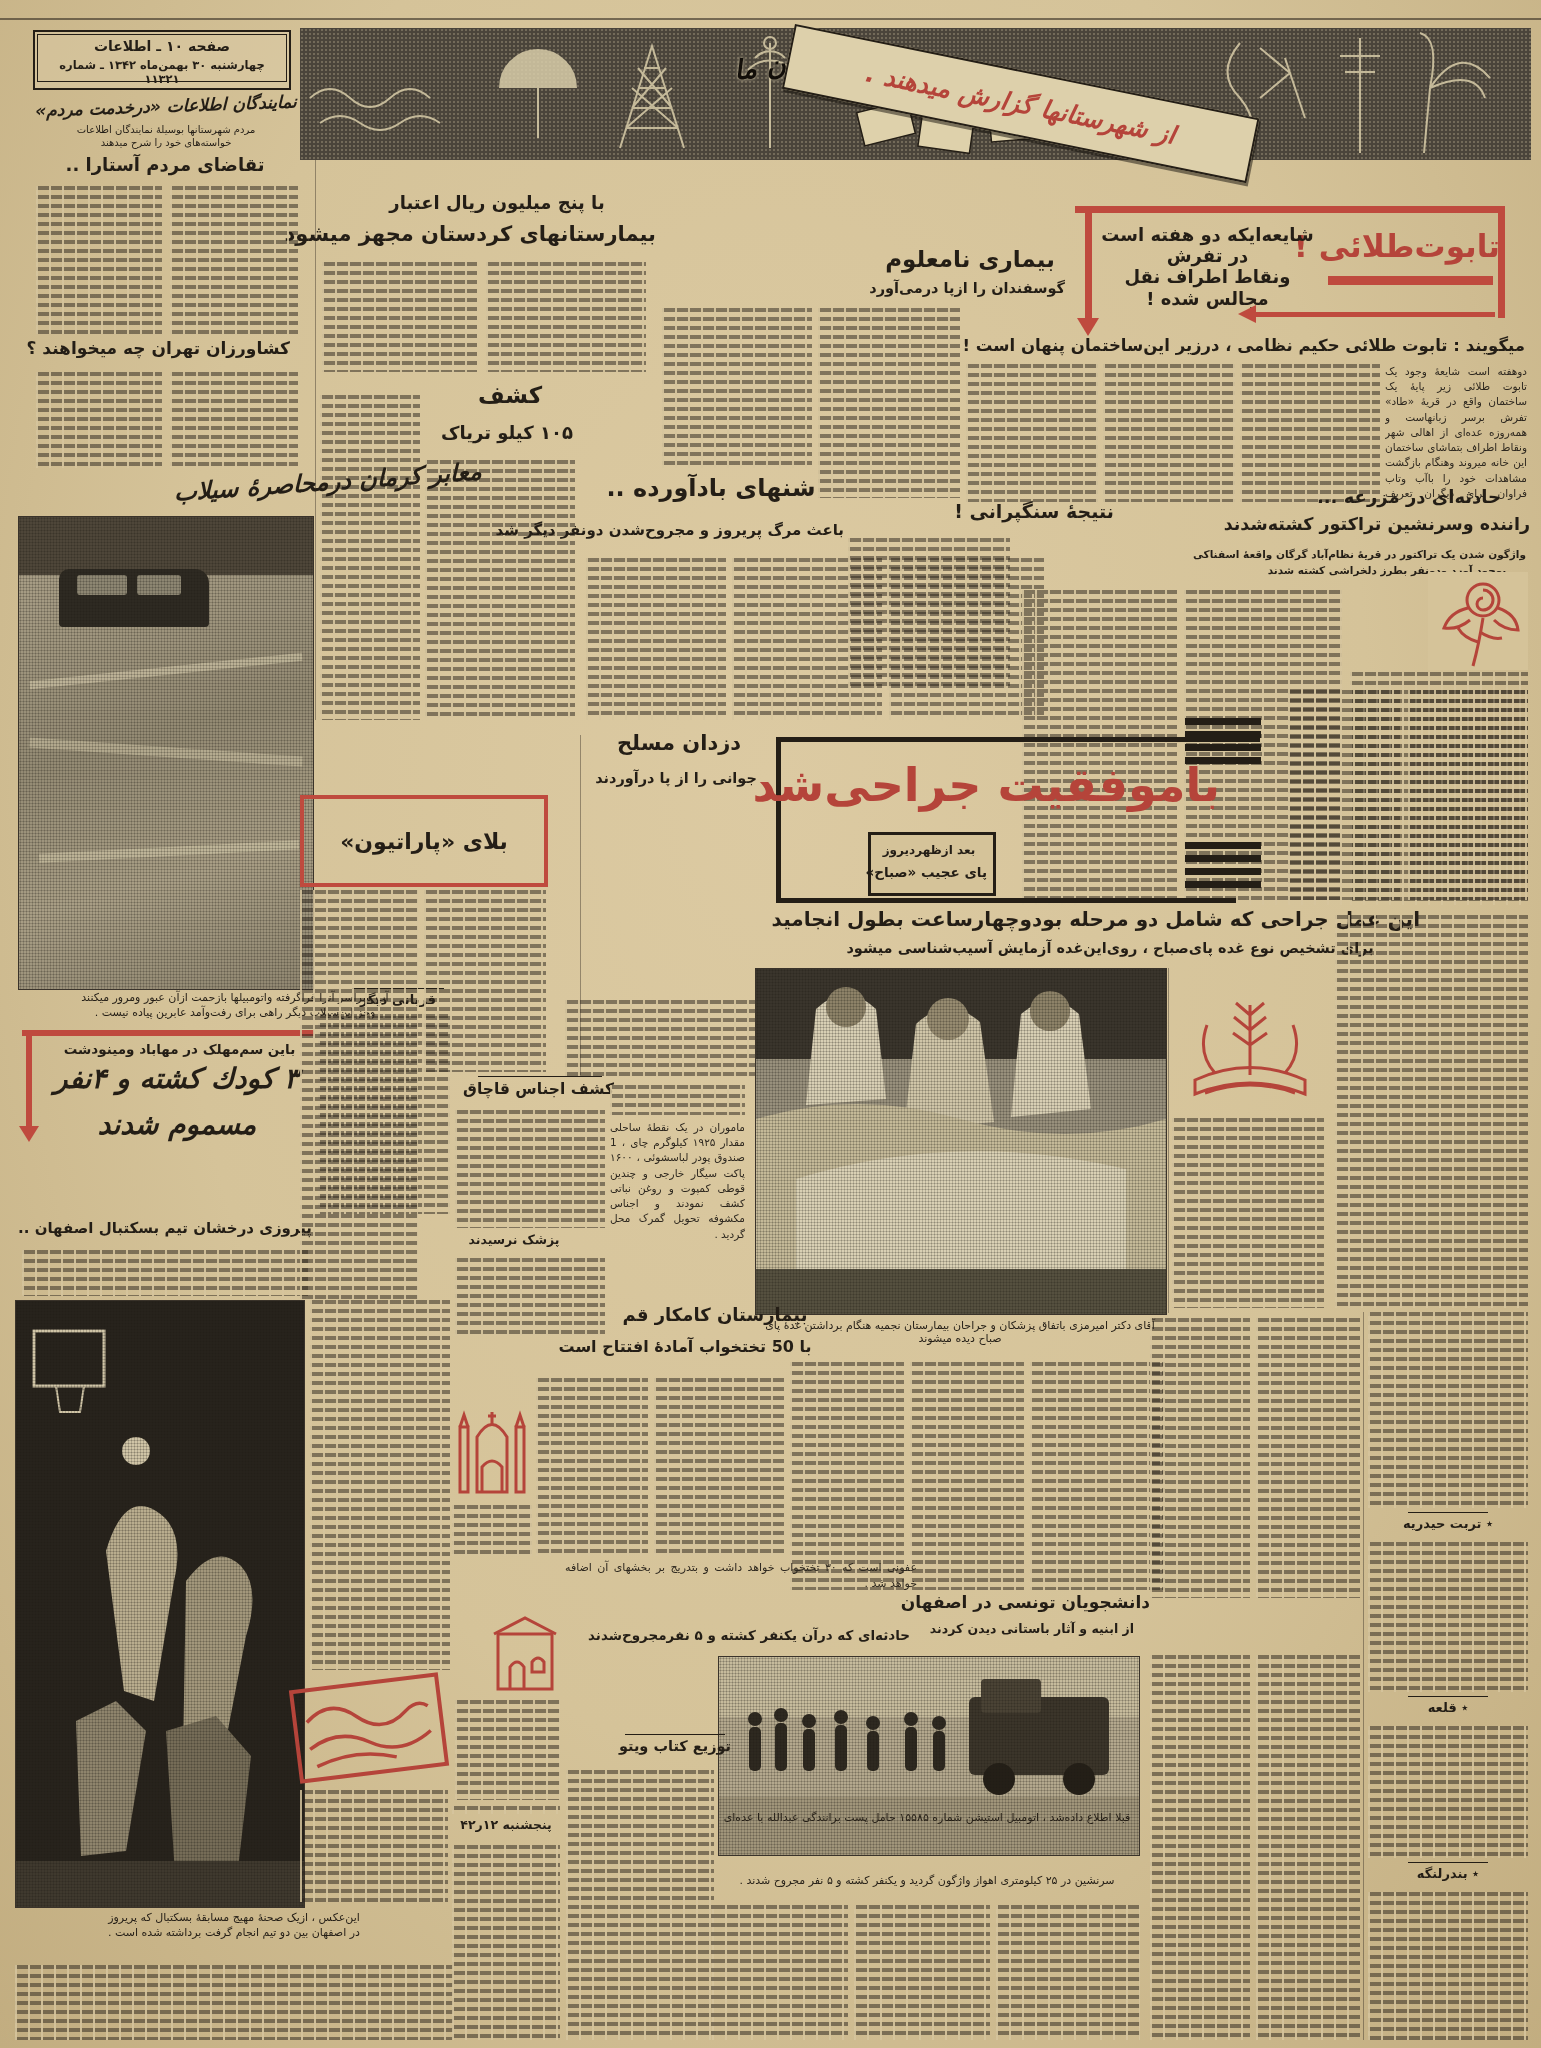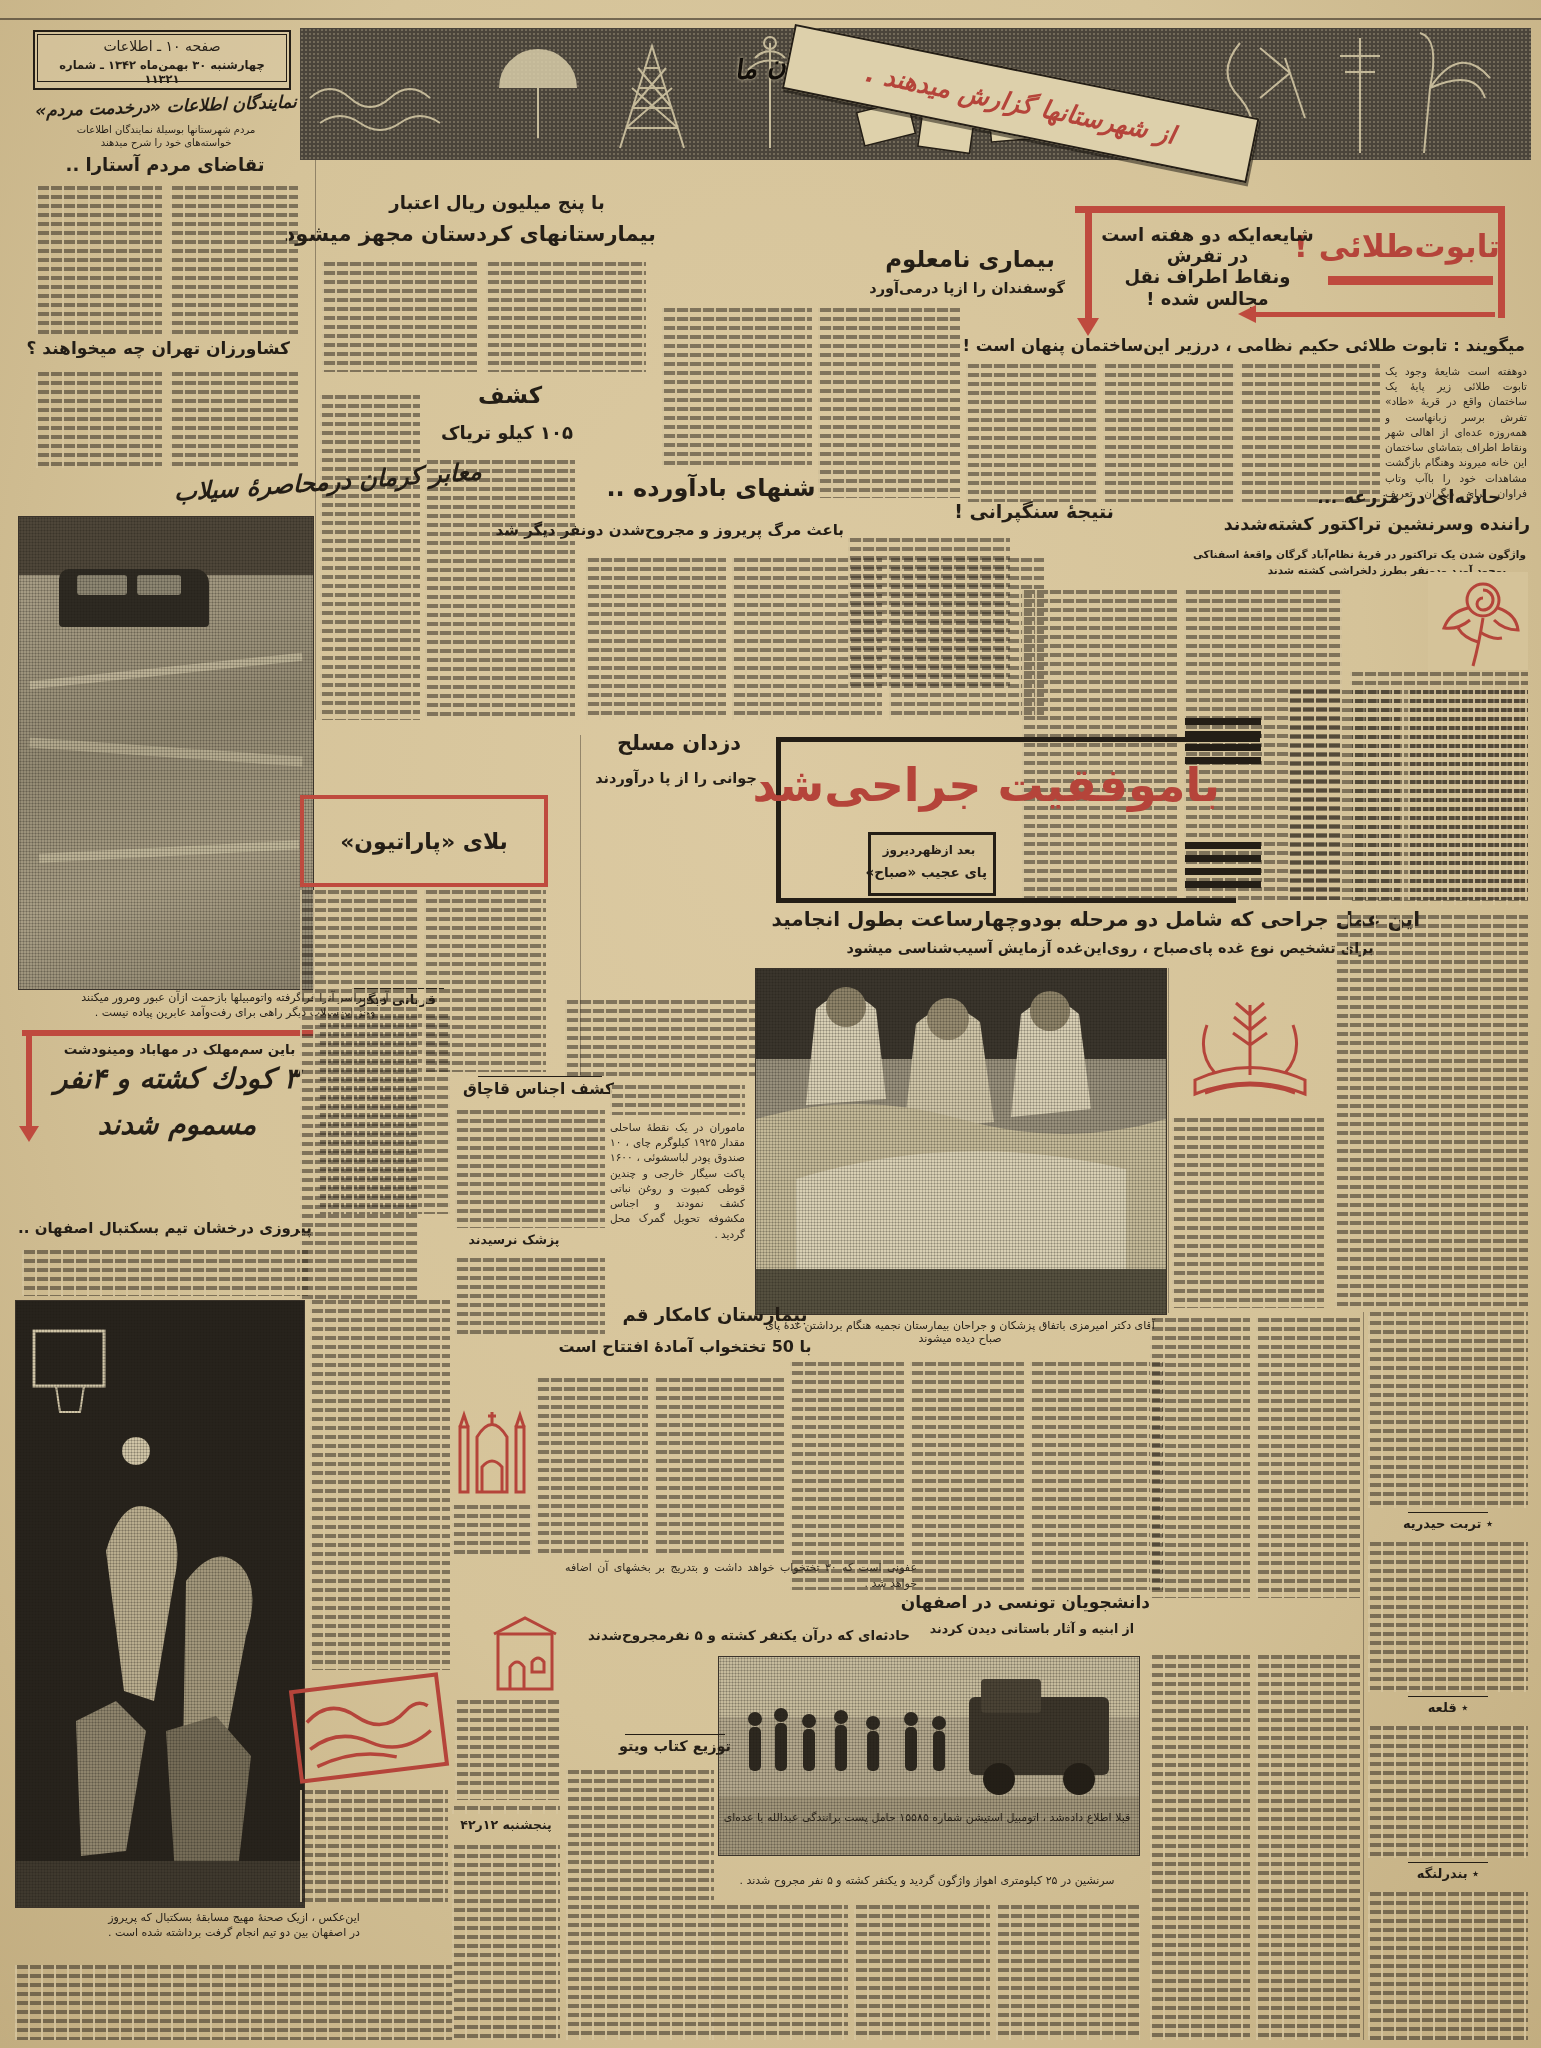--- a/index.html
+++ b/index.html
@@ -26,21 +26,21 @@
 </style>
 </head>
 <body>
 
 <div class="page">
 
   <div class="rule" style="left:0;top:18px;width:1541px;height:2px;opacity:.55"></div>
 
   <div class="box" style="left:33px;top:30px;width:254px;height:56px;background:rgba(222,208,172,.4)">
     <div style="border:1px solid #241e16;margin:2px;height:48px;padding:3px 8px;box-sizing:border-box;text-align:center">
-      <div style="font-size:14px;font-weight:normal">صفحه ۱۰ ـ اطلاعات</div>
+      <div style="font-size:14px;font-weight:bold">صفحه ۱۰ ـ اطلاعات</div>
       <div style="font-size:11.5px;font-weight:bold;margin-top:4px">چهارشنبه ۳۰ بهمن‌ماه ۱۳۴۲ ـ شماره ۱۱۳۲۱</div>
     </div>
   </div>
 
   <div class="h script" style="left:30px;top:96px;width:272px;font-size:17px;transform:skewY(-2deg)">نمایندگان اطلاعات «درخدمت مردم»</div>
   <div class="h" style="left:40px;top:124px;width:252px;font-size:10px;font-weight:normal">مردم شهرستانها بوسیلهٔ نمایندگان اطلاعات</div>
   <div class="h" style="left:40px;top:137px;width:252px;font-size:10px;font-weight:normal">خواسته‌های خود را شرح میدهند</div>
 
   <div class="abs" style="left:300px;top:28px;width:1231px;height:132px;background:#4a443a;
        background-image:radial-gradient(rgba(222,207,170,.28) 1px, transparent 1.6px);background-size:4px 4px;">
@@ -250,21 +250,21 @@
     <span style="font-weight:bold;font-size:22px">بلای «پاراتیون»</span>
   </div>
   <div class="g" style="left:300px;top:890px;width:118px;height:410px"></div>
   <div class="g" style="left:424px;top:890px;width:122px;height:182px"></div>
 
   <div class="rule" style="left:478px;top:1076px;width:124px;height:1px"></div>
   <div class="h" style="left:466px;top:1080px;width:148px;font-size:15.5px">کشف اجناس قاچاق</div>
   <div class="g" style="left:455px;top:1110px;width:150px;height:118px"></div>
   <div class="h" style="left:455px;top:1233px;width:118px;font-size:12.5px">پزشک نرسیدند</div>
   <div class="g" style="left:455px;top:1258px;width:150px;height:78px"></div>
-  <div class="txt" style="left:610px;top:1120px;width:135px;height:216px;font-size:10.5px;overflow:hidden">ماموران در یک نقطهٔ ساحلی مقدار ۱۹۲۵ کیلوگرم چای ، ۱۰ صندوق پودر لباسشوئی ، ۱۶۰۰ پاکت سیگار خارجی و چندین قوطی کمپوت و روغن نباتی کشف نمودند و اجناس مکشوفه تحویل گمرک محل گردید .</div>
+  <div class="txt" style="left:610px;top:1120px;width:135px;height:216px;font-size:10.5px;overflow:hidden">ماموران در یک نقطهٔ ساحلی مقدار ۱۹۲۵ کیلوگرم چای ، 1 صندوق پودر لباسشوئی ، ۱۶۰۰ پاکت سیگار خارجی و چندین قوطی کمپوت و روغن نباتی کشف نمودند و اجناس مکشوفه تحویل گمرک محل گردید .</div>
   <div class="g" style="left:610px;top:1085px;width:135px;height:30px"></div>
 
   <div class="h" style="left:620px;top:1304px;width:190px;font-size:18px">بیمارستان کامکار قم</div>
   <div class="h" style="left:520px;top:1338px;width:330px;font-size:16px">با 50 تختخواب آمادهٔ افتتاح است</div>
   <div class="abs" style="left:452px;top:1382px;width:80px;height:116px">
     <svg width="80" height="116" viewBox="0 0 80 116">
       <g fill="none" stroke="#b5443a" stroke-width="3">
         <path d="M25 55 q15 -25 30 0 l0 55 l-30 0 z"></path>
         <path d="M40 30 l0 12 M36 34 l8 0"></path>
         <rect x="8" y="45" width="8" height="65"></rect>

